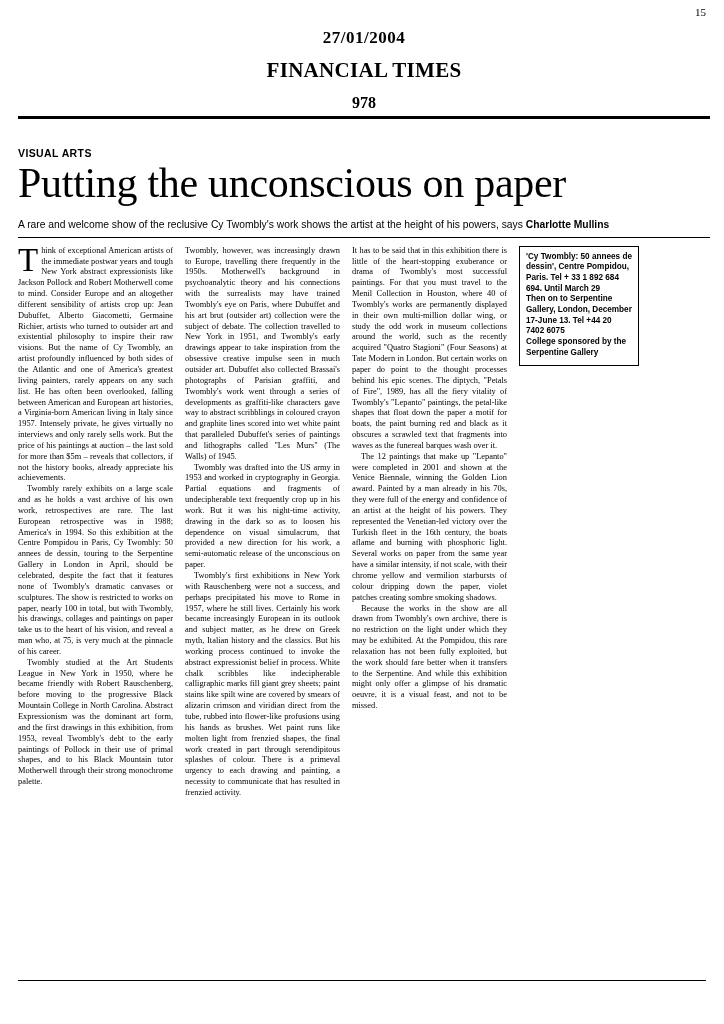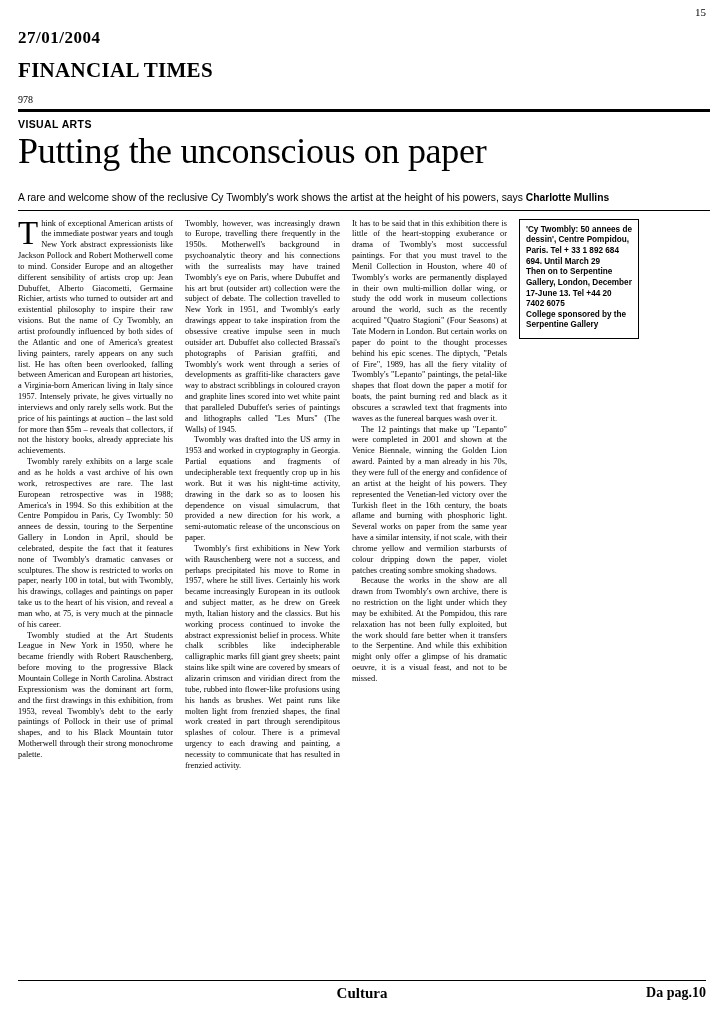--- a/index.html
+++ b/index.html
@@ -23,55 +23,56 @@
     padding: 8px 14px 0 18px;
   }
   .page-number {
     position: absolute;
     top: 6px;
     right: 18px;
     font-size: 11px;
     font-family: "Liberation Serif", serif;
   }
   .masthead {
+    text-align: center;
     margin-top: 20px;
   }
   .pub-date {
     font-size: 17px;
     font-weight: bold;
     letter-spacing: 0.5px;
     margin-bottom: 10px;
   }
   .pub-name {
     font-size: 21px;
     font-weight: bold;
     letter-spacing: 0.3px;
     margin-bottom: 11px;
   }
   .issue-number {
-    font-size: 10px;
-    font-weight: normal;
+    font-size: 16px;
+    font-weight: bold;
   }
   .rule-thick {
     border-top: 3px solid #000;
     margin: 4px 0 0 0;
   }
   .section-kicker {
     font-family: "Liberation Sans", sans-serif;
     font-size: 10.5px;
     font-weight: bold;
     letter-spacing: 0.4px;
-    margin-top: 6px;
+    margin-top: 28px;
   }
   .headline {
     font-family: "Liberation Serif", serif;
-    font-size: 36px;
+    font-size: 42px;
     font-weight: normal;
     line-height: 1.02;
-    margin: 3px 0 22px 0;
+    margin: 3px 0 14px 0;
     letter-spacing: -0.3px;
   }
   .standfirst {
     font-family: "Liberation Sans", sans-serif;
     font-size: 10.3px;
     line-height: 1.25;
     margin-bottom: 5px;
   }
   .standfirst .byline {
     font-weight: bold;
@@ -203,19 +204,15 @@
         <p>'Cy Twombly: 50 annees de dessin', Centre Pompidou, Paris. Tel + 33 1 892 684 694. Until March 29</p>
         <p>Then on to Serpentine Gallery, London, December 17-June 13. Tel +44 20 7402 6075</p>
         <p>College sponsored by the Serpentine Gallery</p>
       </div>
     </div>
 
   </div>
 
   <div class="footer">
     <div class="footer-rule"></div>
-    <div class="footer-inner">
-      <div class="footer-center">Cultura</div>
-      <div class="footer-right">Da pag.10</div>
-    </div>
   </div>
 
 </div>
 
 </body></html>

